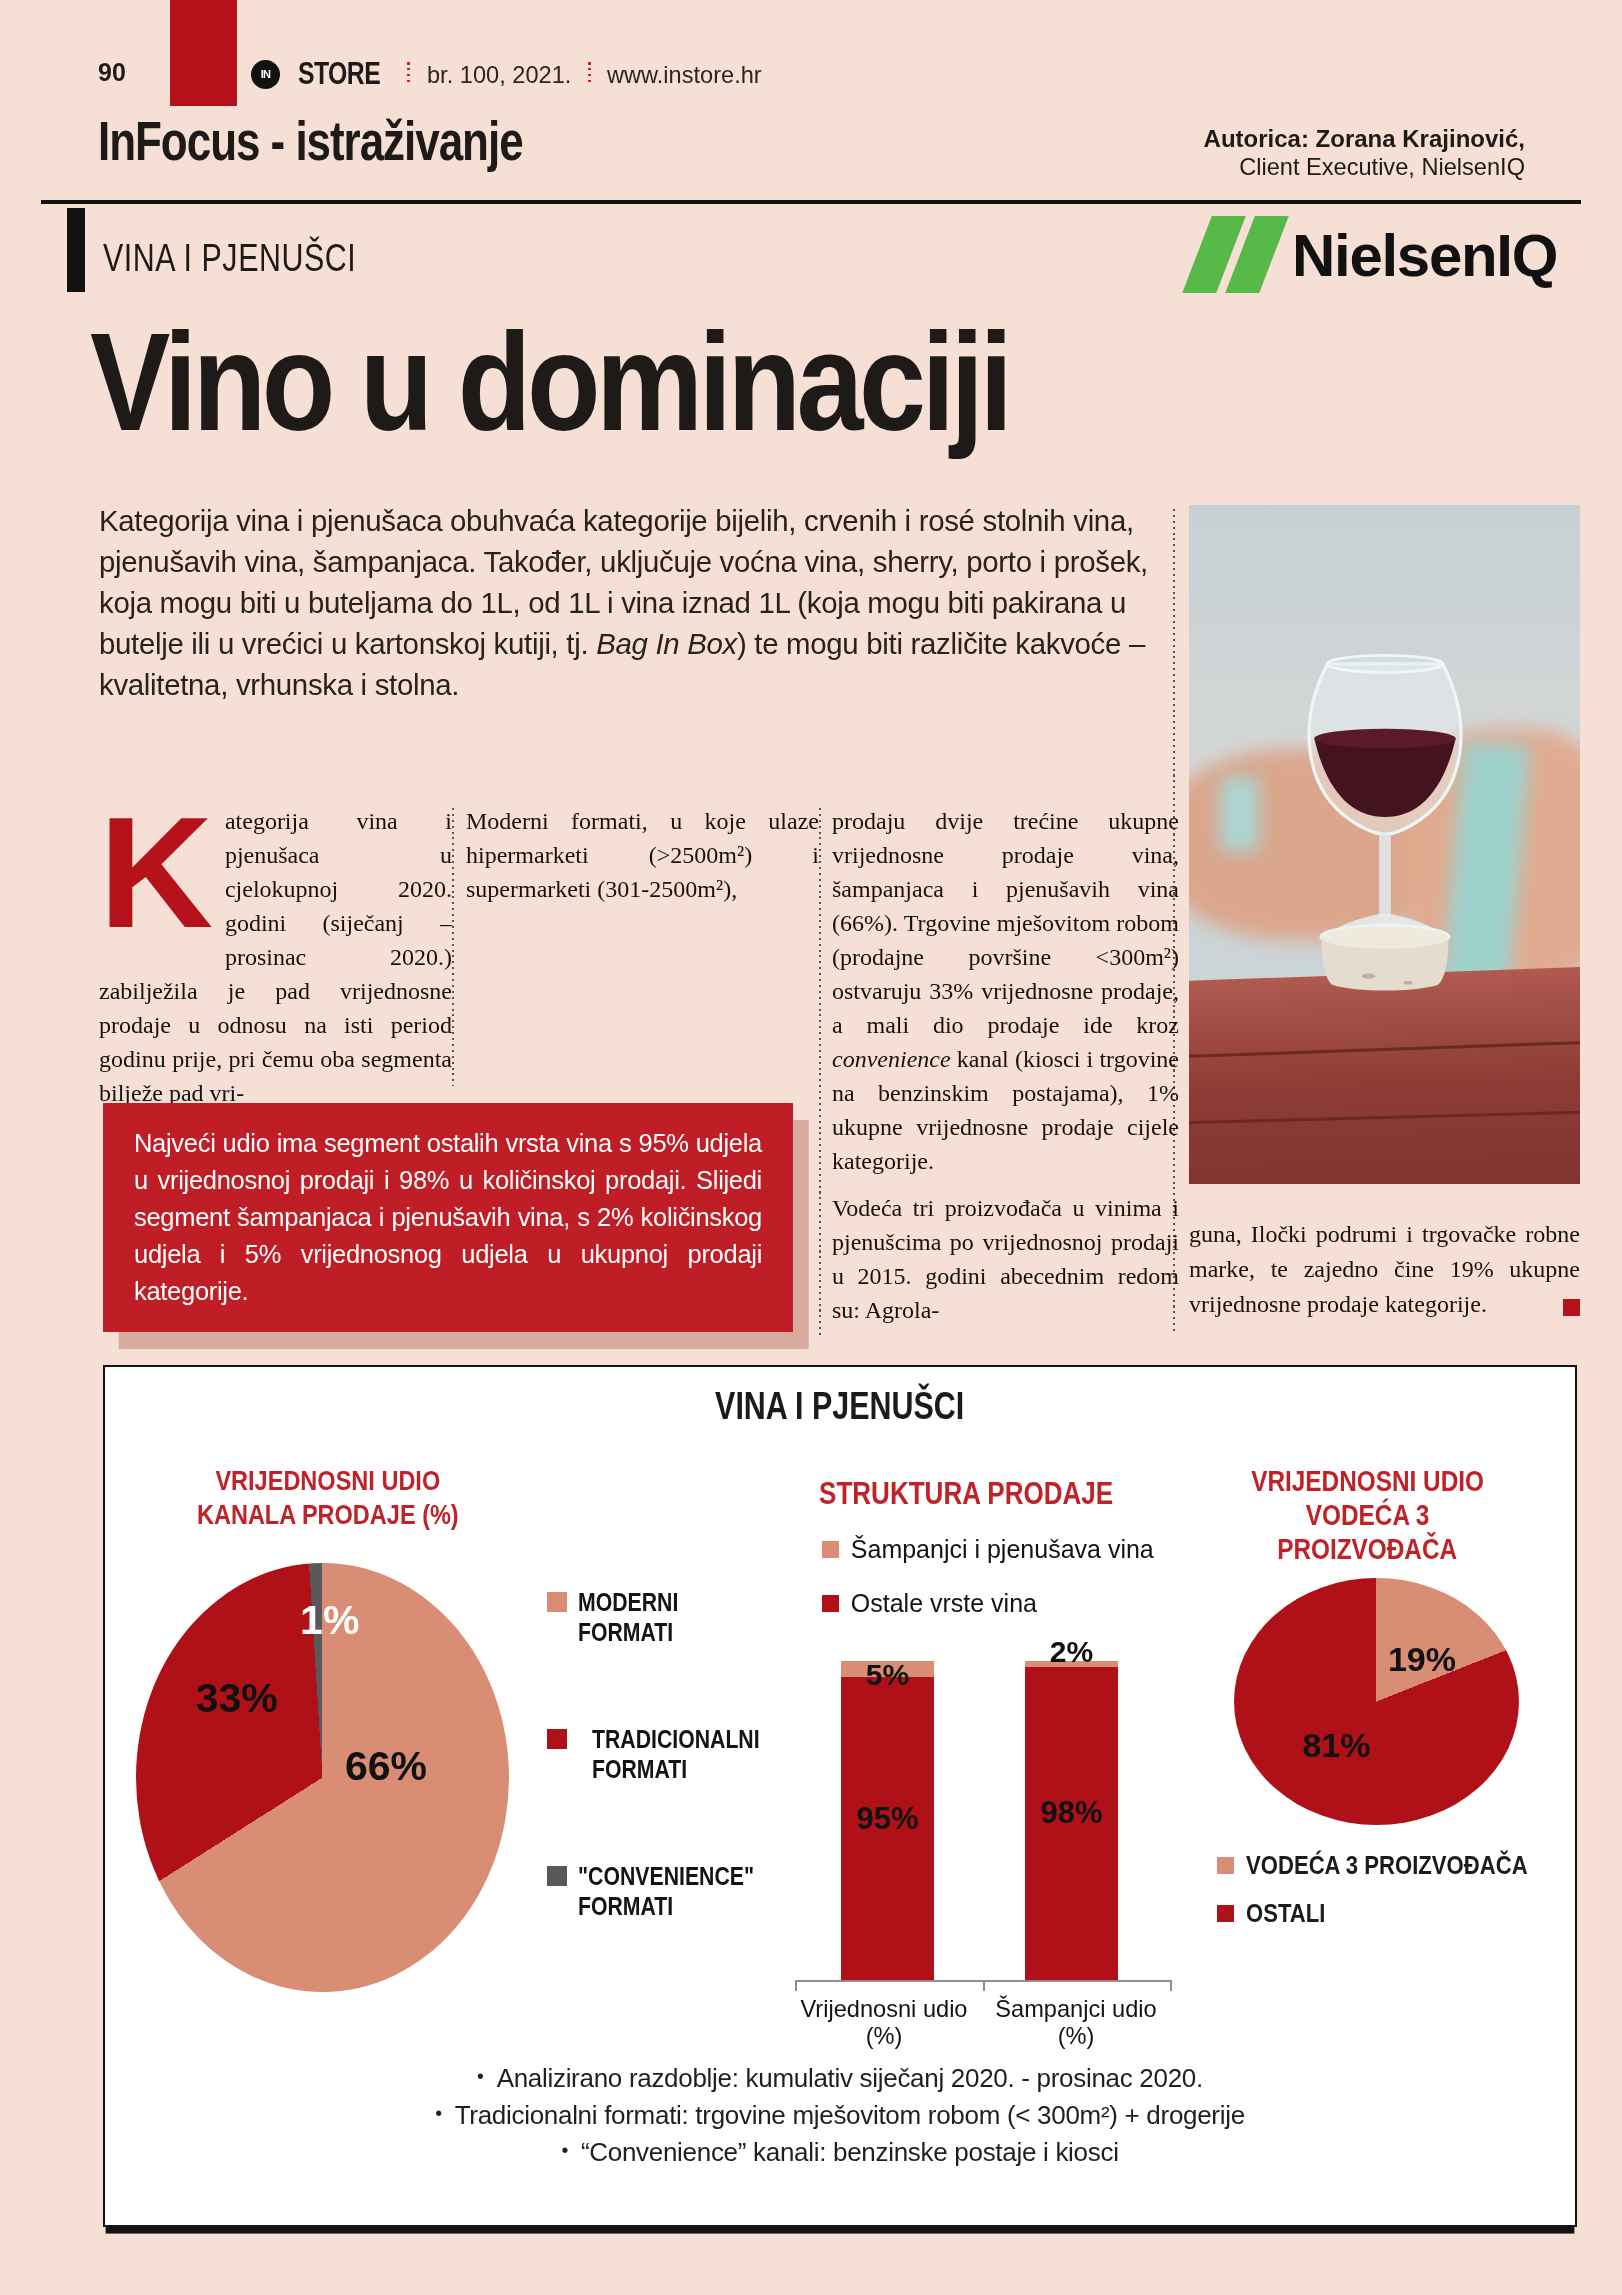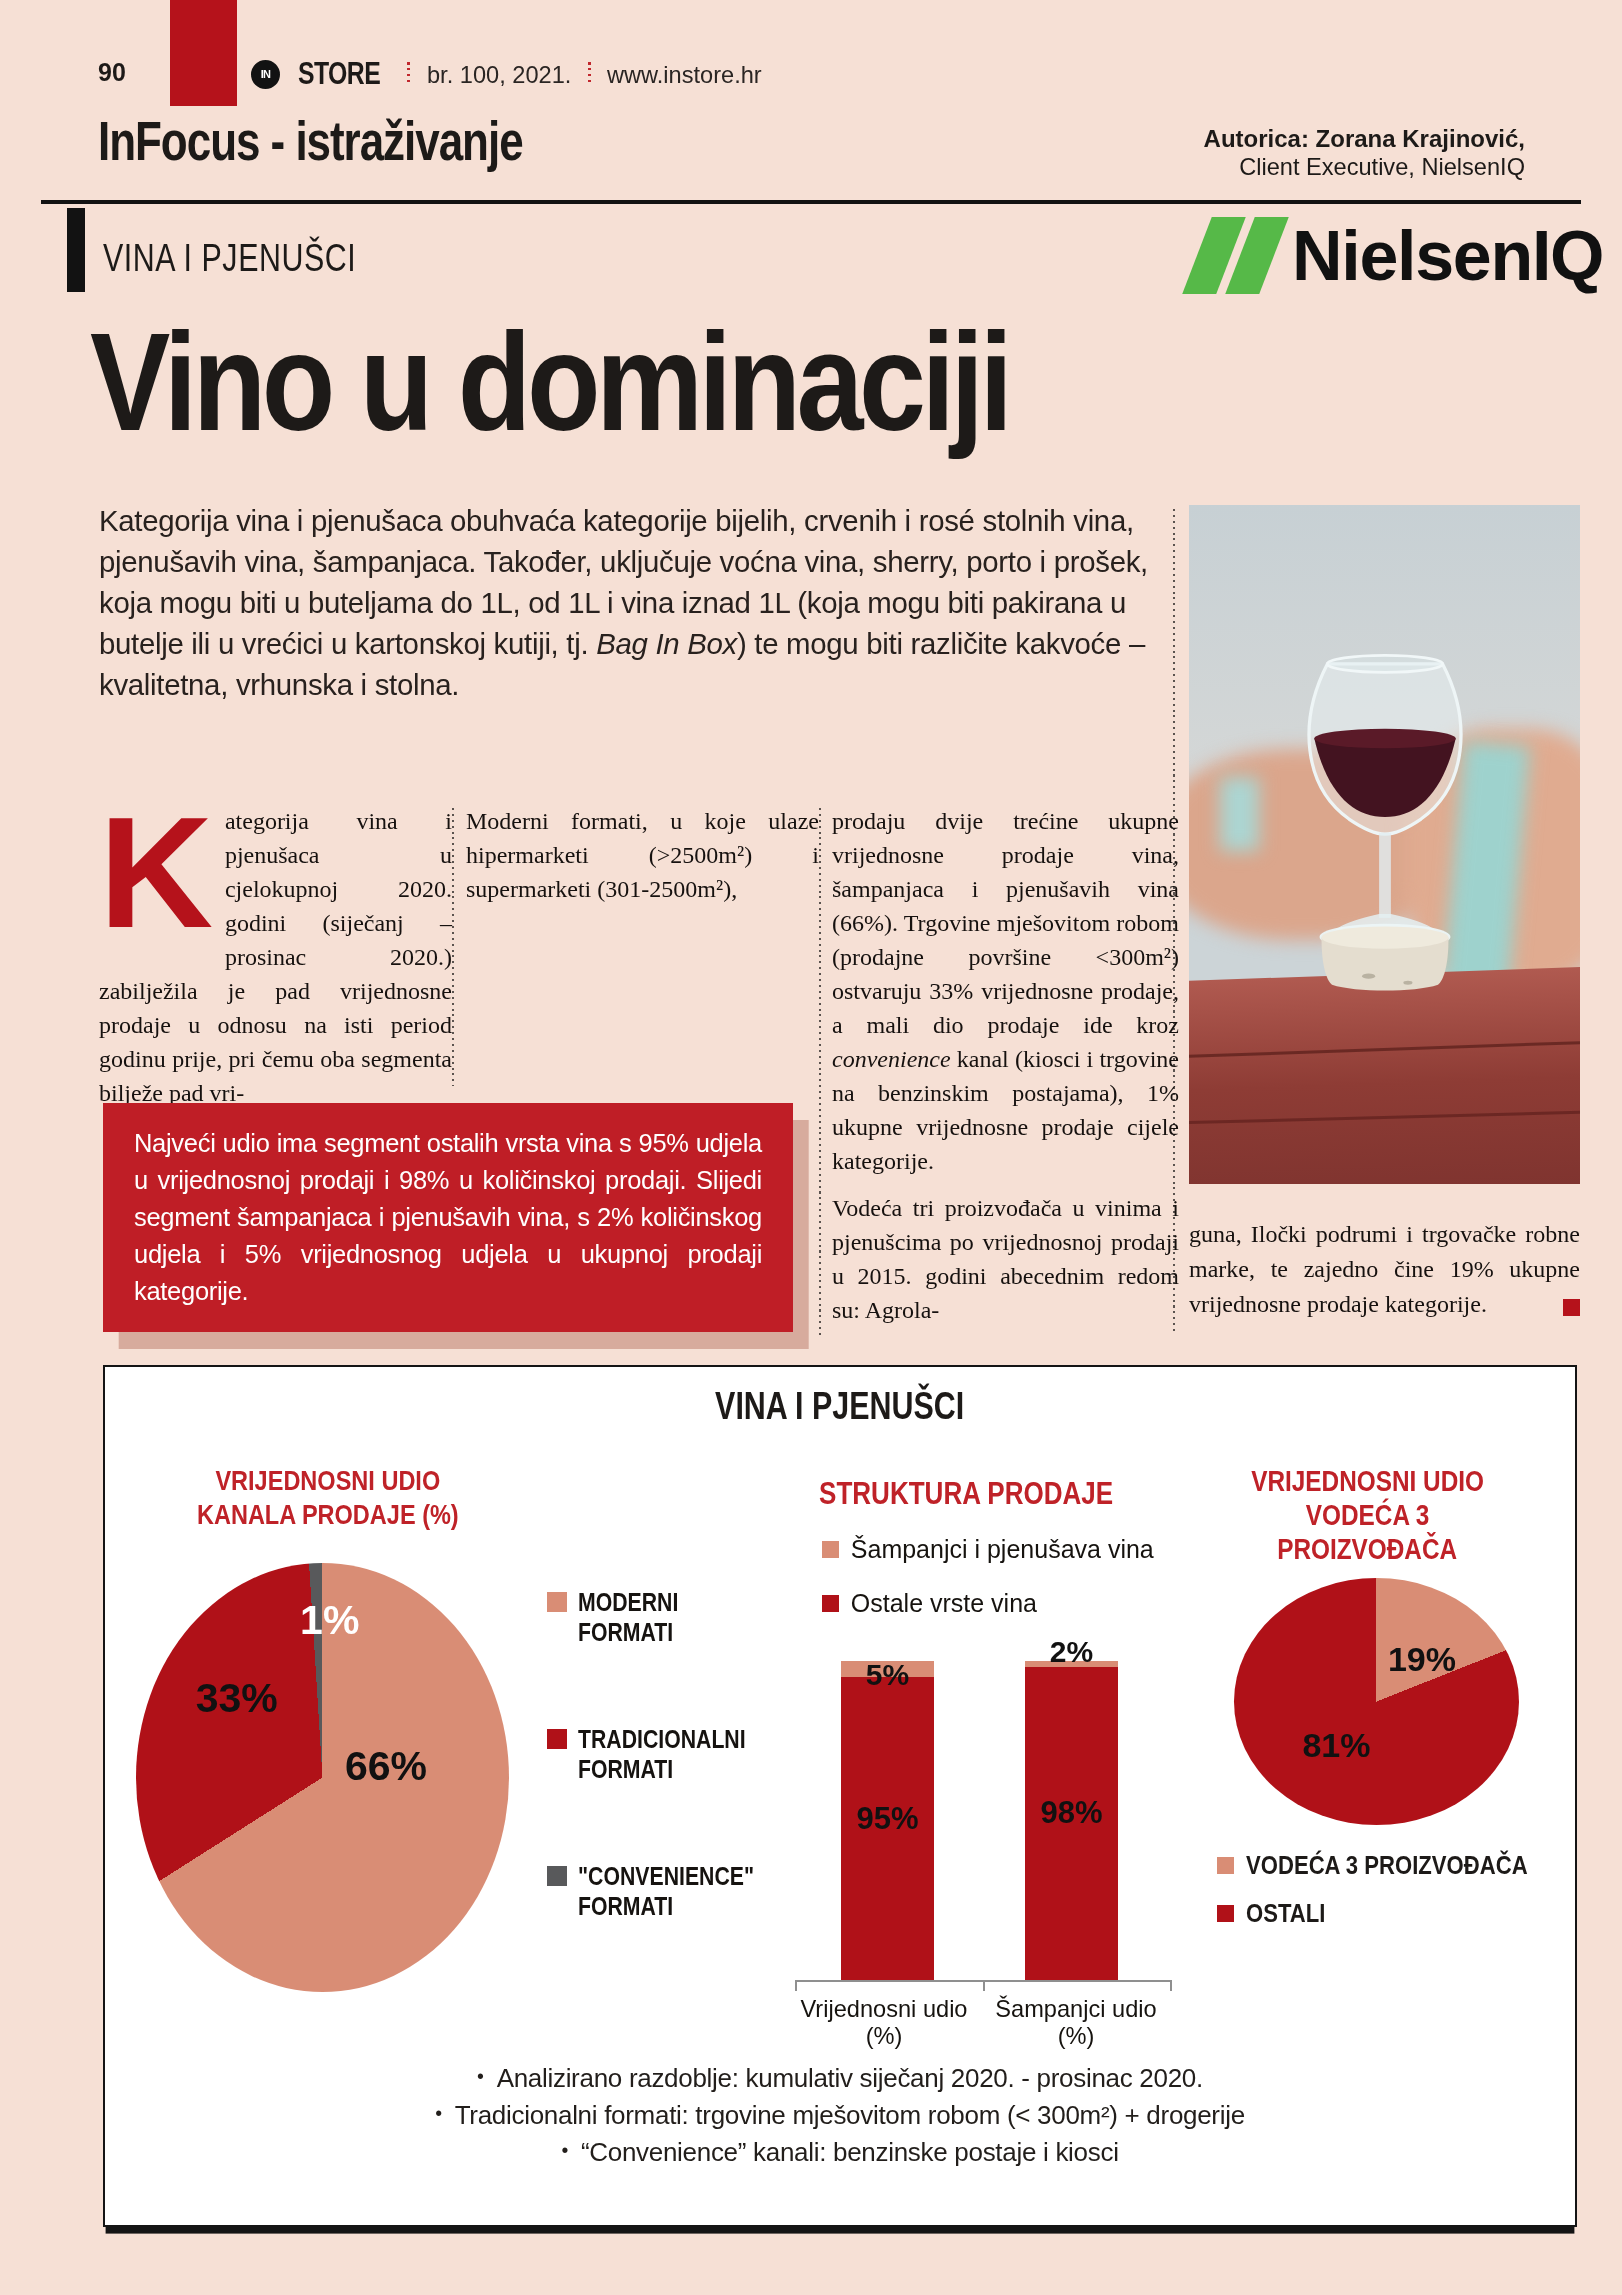--- a/index.html
+++ b/index.html
@@ -64,21 +64,21 @@
   <div class="abs" style="left:41px;top:200px;width:1540px;height:3.9px;background:#121212;"></div>
 
   <div class="abs" style="left:67px;top:208px;width:17.7px;height:84px;background:#121212;"></div>
   <div class="abs" style="left:103px;top:237px;font-size:38px;letter-spacing:0.7px;"><span class="cndL">VINA I PJENUŠCI</span></div>
 
   <div class="abs" style="left:1190px;top:216px;display:flex;align-items:center;gap:17px;">
     <div style="position:relative;width:85px;height:79px;">
       <div class="abs" style="left:6.5px;top:0;width:34px;height:77px;background:#56b948;transform:skewX(-21deg);"></div>
       <div class="abs" style="left:50px;top:0;width:34px;height:77px;background:#56b948;transform:skewX(-21deg);"></div>
     </div>
-    <span style="font-size:70px;font-weight:bold;letter-spacing:-1.3px;color:#111;">NielsenIQ</span>
+    <span style="font-size:60px;font-weight:bold;letter-spacing:-1.3px;color:#111;">NielsenIQ</span>
   </div>
 
   <div class="abs" style="left:90px;top:312px;font-size:140px;font-weight:bold;letter-spacing:-5.2px;line-height:1;"><span class="cndL" style="transform:scaleX(.86);">Vino u dominaciji</span></div>
 
   <div class="abs" style="left:99px;top:500px;width:1073px;font-size:29.4px;line-height:41px;
        letter-spacing:-0.3px;color:#28211e;text-align:left;"><span>Kategorija vina i pjenušaca obuhvaća kategorije bijelih, crvenih i rosé stolnih vina, pjenušavih vina, šampanjaca. Također, uključuje voćna vina, sherry, porto i prošek, koja mogu biti u buteljama do 1L, od 1L i vina iznad 1L (koja mogu biti pakirana u butelje ili u vrećici u kartonskoj kutiji, tj. </span><i>Bag In Box</i><span>) te mogu biti različite kakvoće – kvalitetna, vrhunska i stolna.</span></div>
 
   <div class="abs photo" style="left:1189px;top:505px;width:391px;height:679px;">
     <div class="abs" style="left:0;top:0;width:100%;height:45%;background:linear-gradient(#c7d0d4,#d6d8d7);"></div>
     <div class="blur" style="left:-8%;top:36%;width:75%;height:28%;background:#dba68c;border-radius:45%;"></div>
@@ -142,21 +142,21 @@
       <span class="pie-label" style="left:44%;top:8%;color:#fff;font-size:41px;">1%</span>
       <span class="pie-label" style="left:16%;top:26%;font-size:41px;">33%</span>
       <span class="pie-label" style="left:56%;top:42%;font-size:41px;">66%</span>
     </div>
 
     <div class="abs" style="left:442px;top:220px;">
       <div style="display:flex;gap:11.8px;margin-bottom:77px;">
         <span class="lgsq" style="width:19.6px;height:19.6px;background:#d98d75;margin-top:5.2px;"></span>
         <span class="leg1-label">MODERNI FORMATI</span>
       </div>
-      <div style="display:flex;gap:11px;margin-bottom:77px;">
+      <div style="display:flex;gap:25px;margin-bottom:77px;">
         <span class="lgsq" style="width:19.6px;height:19.6px;background:#b01118;margin-top:5.2px;"></span>
         <span class="leg1-label">TRADICIONALNI FORMATI</span>
       </div>
       <div style="display:flex;gap:11.8px;">
         <span class="lgsq" style="width:19.6px;height:19.6px;background:#58595b;margin-top:5.2px;"></span>
         <span class="leg1-label">"CONVENIENCE" FORMATI</span>
       </div>
     </div>
 
     <div class="abs chart-title" style="left:681px;top:109px;width:360px;font-size:31px;"><span class="cndC">STRUKTURA PRODAJE</span></div>

